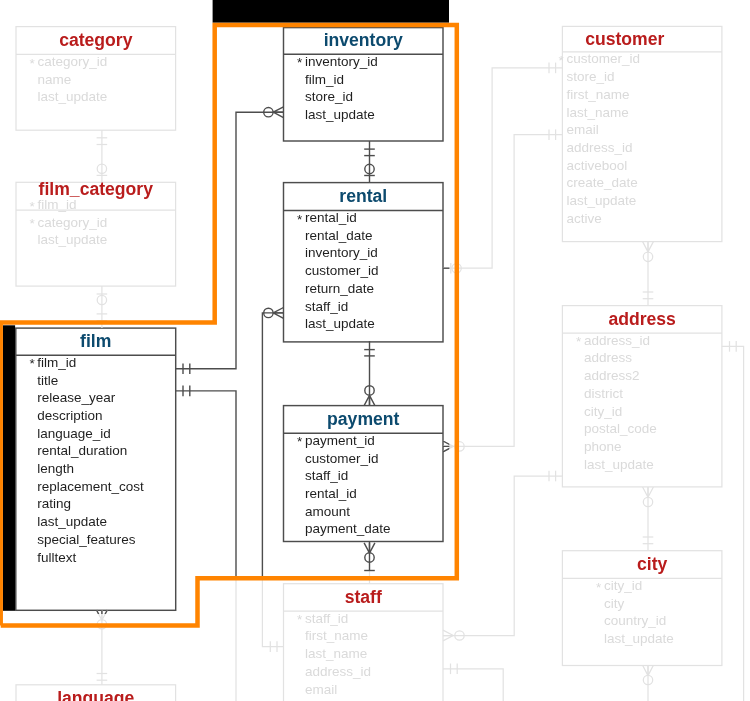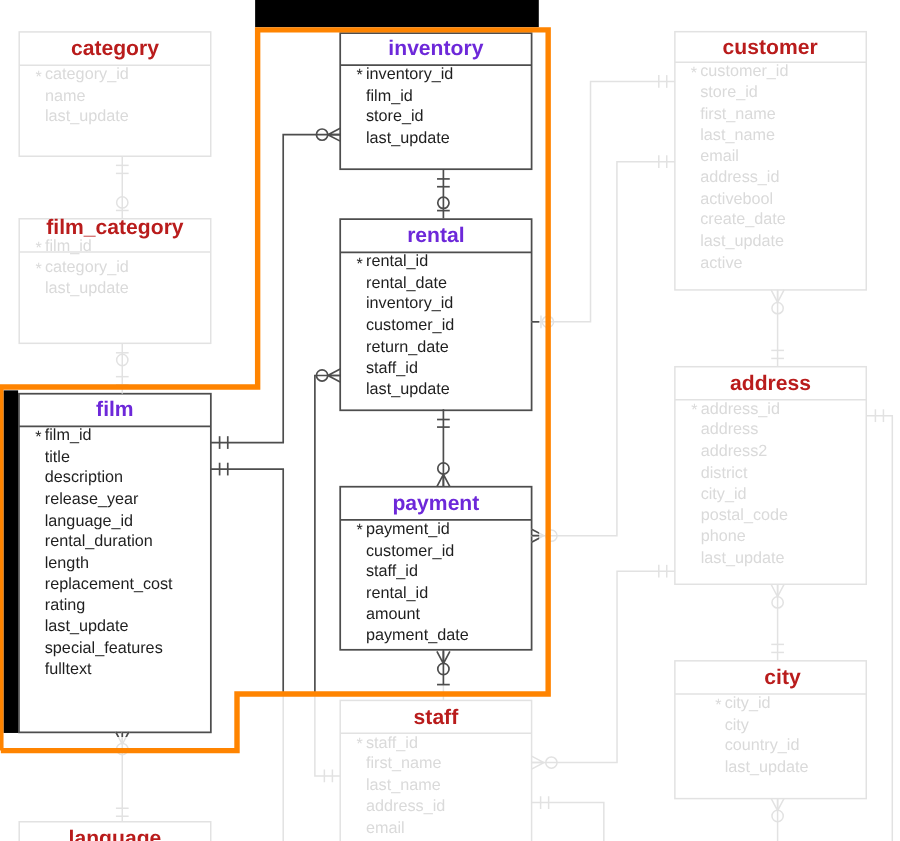--- a/index.html
+++ b/index.html
@@ -3,21 +3,21 @@
 <meta charset="utf-8">
 <style>
   html,body{margin:0;padding:0;background:#fff;}
   body{width:750px;height:701px;overflow:hidden;font-family:"Liberation Sans",sans-serif;
        -webkit-font-smoothing:antialiased;}
   #canvas{position:relative;width:750px;height:701px;background:#fff;overflow:hidden;transform:translateZ(0);}
   svg.layer{position:absolute;left:0;top:0;width:750px;height:701px;}
   .tbl{position:absolute;box-sizing:border-box;transform:translateZ(0);}
   .hdr{box-sizing:border-box;display:flex;align-items:center;justify-content:center;
        font-weight:bold;font-size:17.6px;}
-  .tbl-active .hdr{color:#6d28d9;}
+  .tbl-active .hdr{color:#0c4a6e;}
   .tbl-faded  .hdr{color:#b91c1c;}
   .cols{margin-top:-1.3px;}
   .col{position:relative;height:17.7px;line-height:17.7px;font-size:13.5px;
        white-space:nowrap;padding-left:21.5px;}
   .tbl-active .col{color:#1f1f1f;}
   .tbl-faded  .col{color:#dadada;}
   .pk{position:absolute;left:13.6px;top:1.5px;font-size:13.5px;line-height:17.7px;}
 </style>
 </head>
 <body>
@@ -157,22 +157,22 @@
         <div class="col"><span class="pk">*</span><span>film_id</span></div>
         <div class="col"><span class="pk">*</span><span>category_id</span></div>
         <div class="col"><span>last_update</span></div>
       </div>
     </div>
 <div class="tbl tbl-active" style="left:15.8px;top:328.1px;width:159.9px;height:276px;">
       <div class="hdr" style="height:27.2px;">film</div>
       <div class="cols">
         <div class="col"><span class="pk">*</span><span>film_id</span></div>
         <div class="col"><span>title</span></div>
+        <div class="col"><span>release_year</span></div>
         <div class="col"><span>description</span></div>
-        <div class="col"><span>release_year</span></div>
         <div class="col"><span>language_id</span></div>
         <div class="col"><span>rental_duration</span></div>
         <div class="col"><span>length</span></div>
         <div class="col"><span>replacement_cost</span></div>
         <div class="col"><span>rating</span></div>
         <div class="col"><span>last_update</span></div>
         <div class="col"><span>special_features</span></div>
         <div class="col"><span>fulltext</span></div>
       </div>
     </div>
@@ -214,21 +214,21 @@
 <div class="tbl tbl-faded" style="left:283.5px;top:583.7px;width:159.5px;height:150px;">
       <div class="hdr" style="height:27.4px;">staff</div>
       <div class="cols">
         <div class="col"><span class="pk">*</span><span>staff_id</span></div>
         <div class="col"><span>first_name</span></div>
         <div class="col"><span>last_name</span></div>
         <div class="col"><span>address_id</span></div>
         <div class="col"><span>email</span></div>
       </div>
     </div>
-<div class="tbl tbl-faded" style="left:562px;top:26.4px;width:159.5px;height:214px;">
+<div class="tbl tbl-faded" style="left:545px;top:26.4px;width:159.5px;height:214px;">
       <div class="hdr" style="height:25.4px;">customer</div>
       <div class="cols">
         <div class="col"><span class="pk">*</span><span>customer_id</span></div>
         <div class="col"><span>store_id</span></div>
         <div class="col"><span>first_name</span></div>
         <div class="col"><span>last_name</span></div>
         <div class="col"><span>email</span></div>
         <div class="col"><span>address_id</span></div>
         <div class="col"><span>activebool</span></div>
         <div class="col"><span>create_date</span></div>

